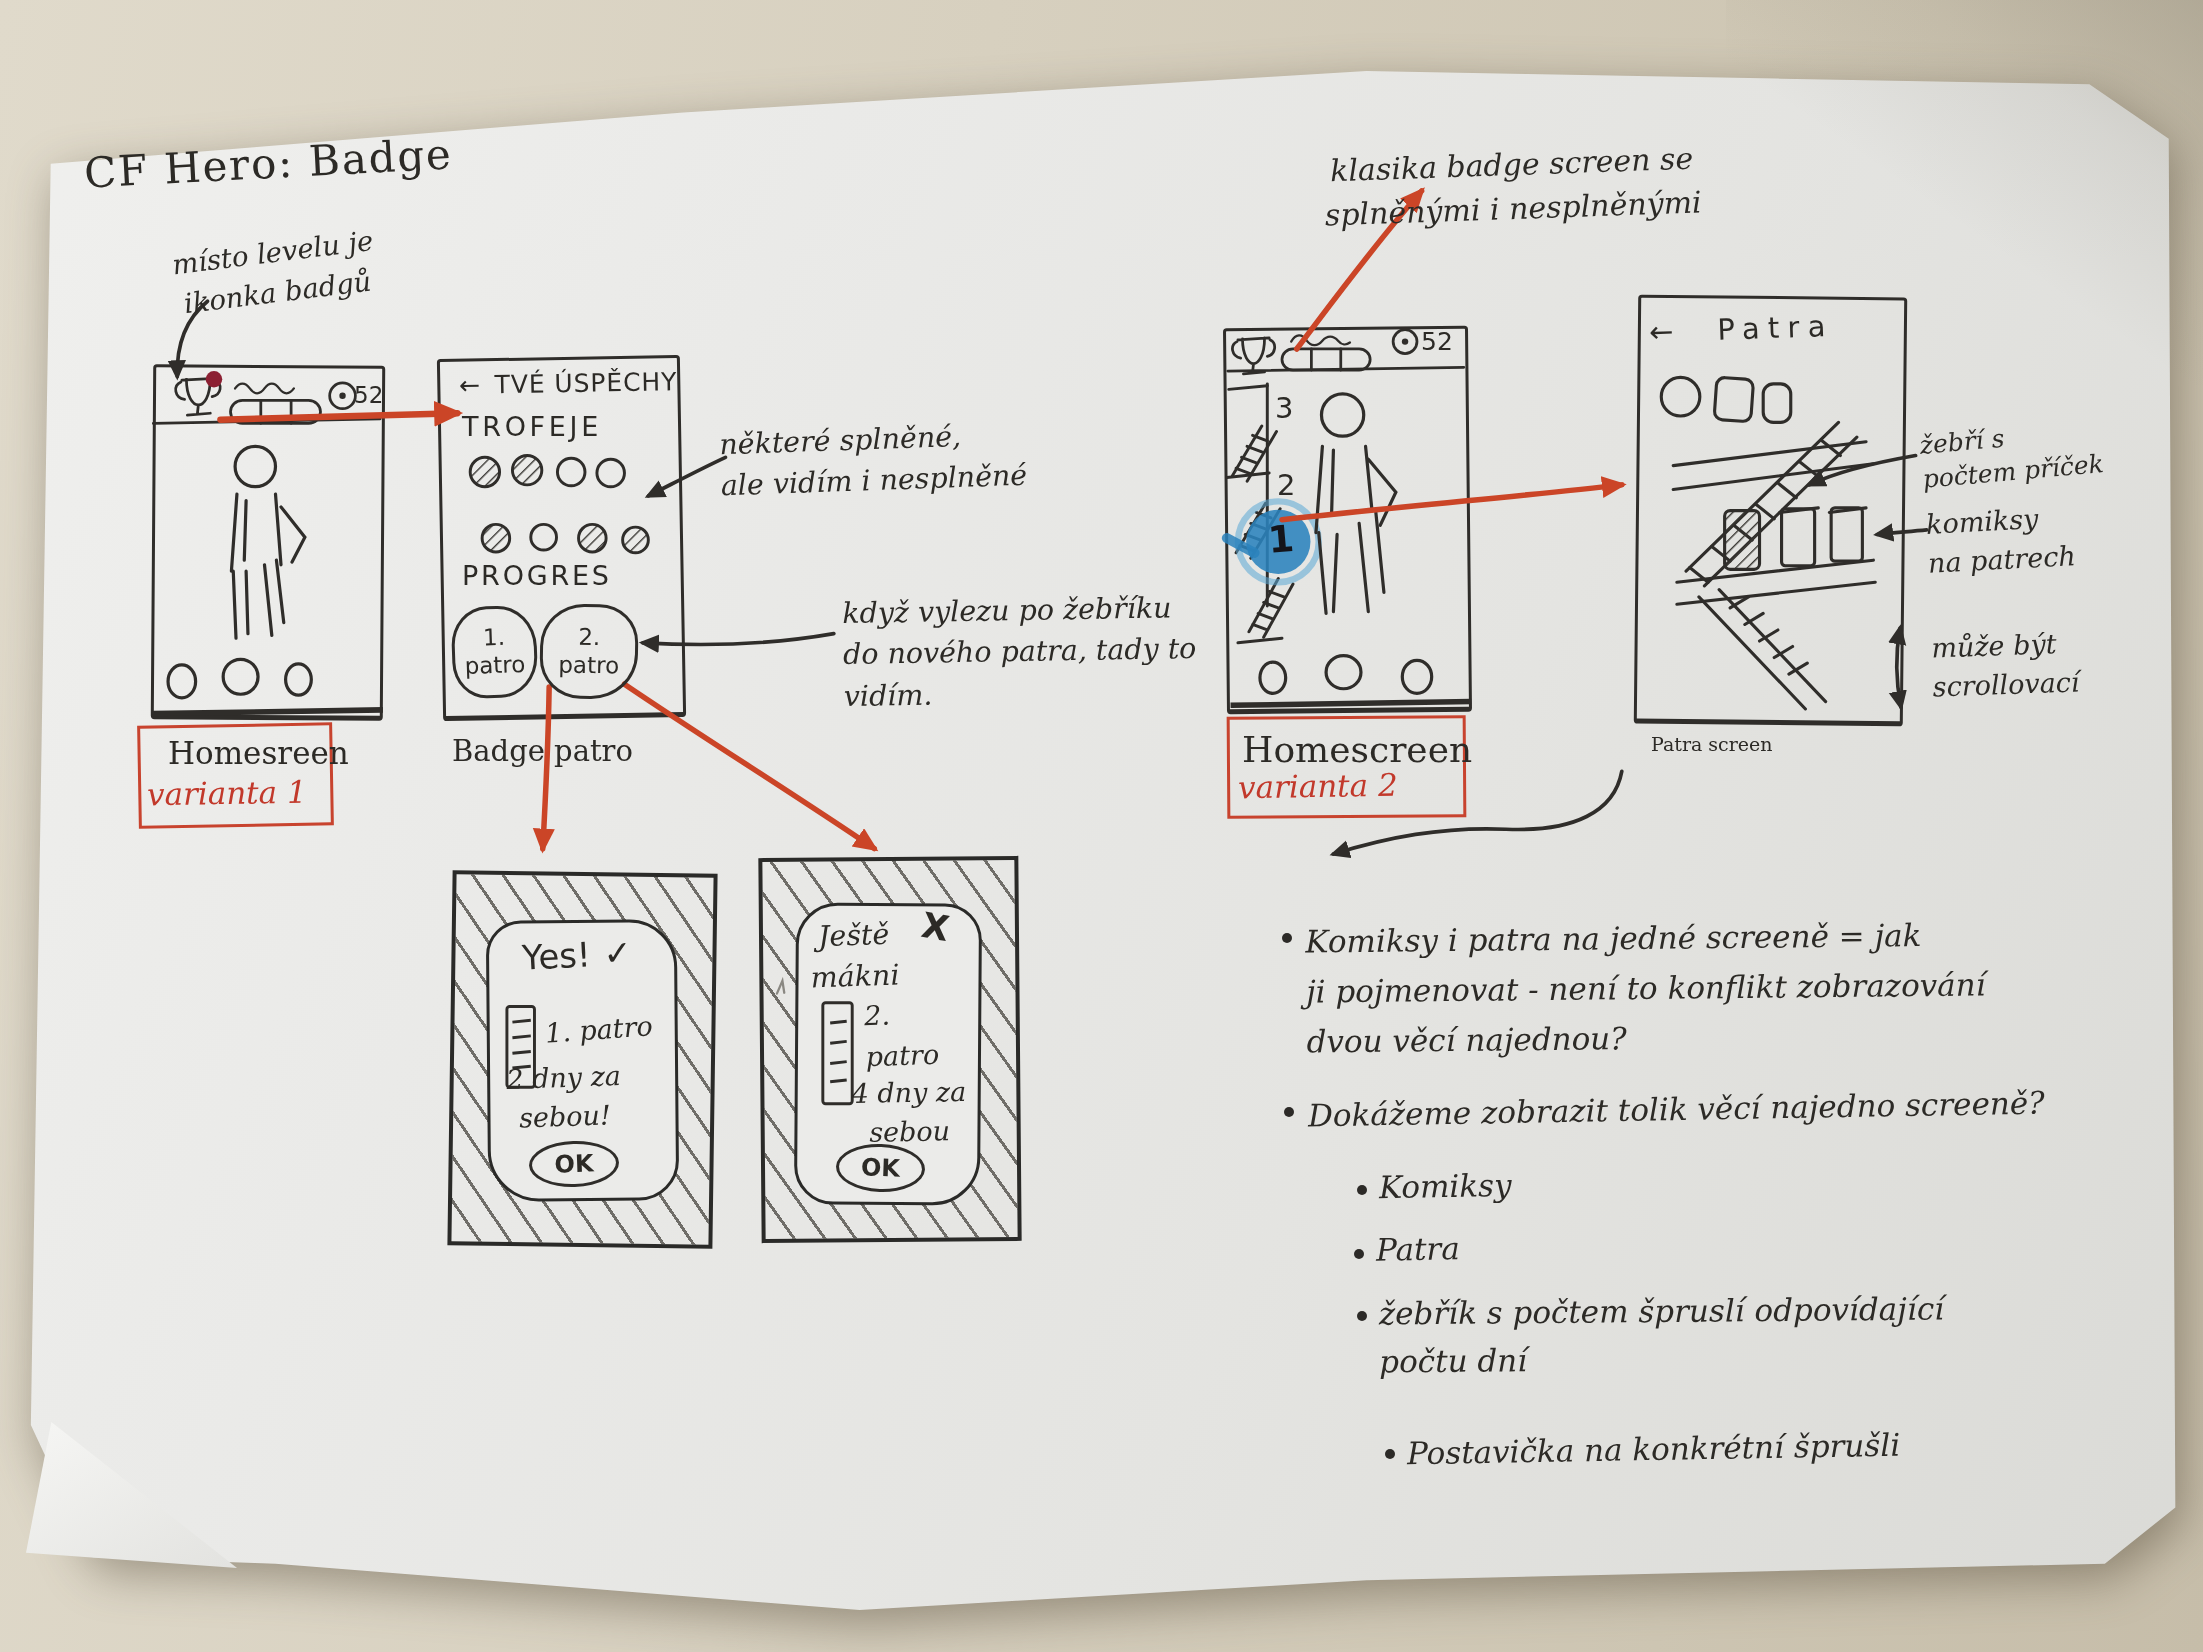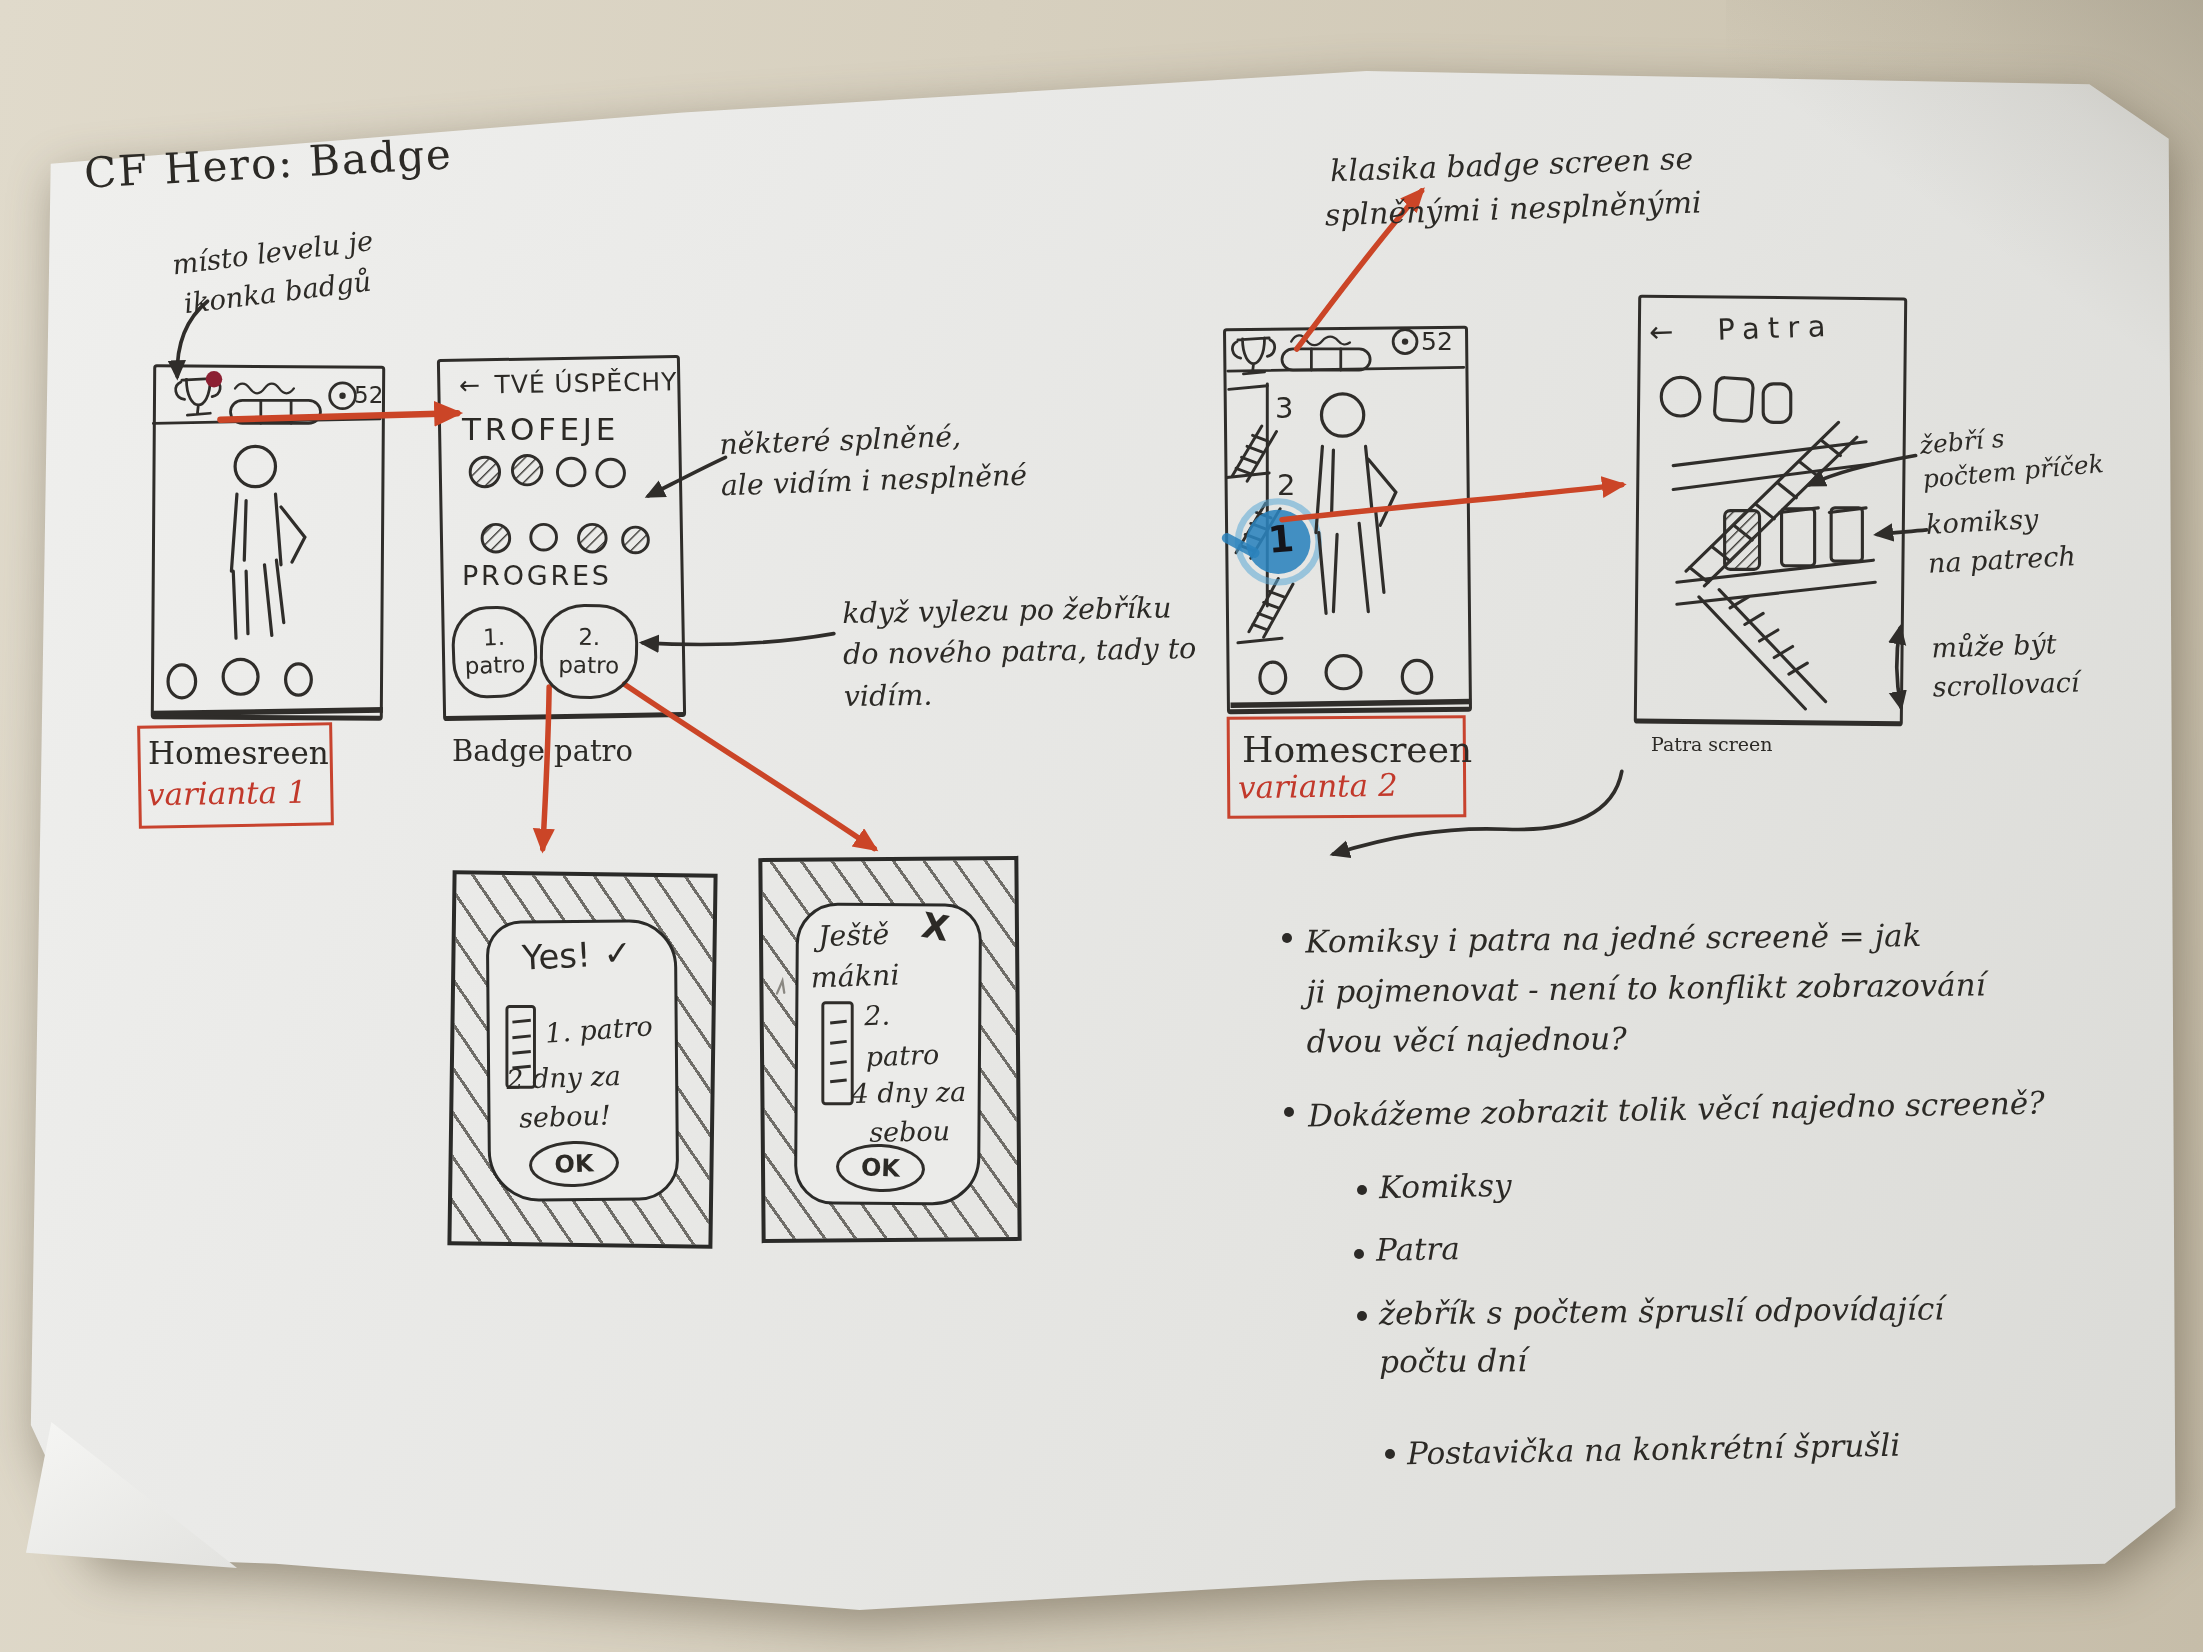--- a/index.html
+++ b/index.html
@@ -214,28 +214,28 @@
   <div class="hw" style="left:1921px;top:421px;font-size:25px;line-height:1.35;transform:rotate(-5deg);">žebří s
 počtem příček</div>
 
   <div class="hw" style="left:1927px;top:501px;font-size:27px;transform:rotate(-3deg);">komiksy
 na patrech</div>
 
   <div class="hw" style="left:1932px;top:626px;font-size:27px;transform:rotate(-2deg);">může být
 scrollovací</div>
 
   <div class="ui" style="left:354px;top:382px;font-size:23px;">52</div>
-  <div class="hw" style="left:148px;top:731px;font-size:31px;font-style:normal;">Homesreen</div>
+  <div class="hw" style="left:168px;top:731px;font-size:31px;font-style:normal;">Homesreen</div>
   <div class="hw" style="left:147px;top:771px;font-size:31px;color:#c2392b;transform:rotate(-1deg);">varianta 1</div>
 
   <div class="ui" style="left:459px;top:369px;font-size:25px;display:flex;gap:14.7px;transform:rotate(-1deg);">
     <span>←</span>
     <span style="letter-spacing:0.9px;">TVÉ ÚSPĚCHY</span>
   </div>
-  <div class="ui" style="left:462px;top:411px;font-size:31px;letter-spacing:3.7px;">TROFEJE</div>
+  <div class="ui" style="left:462px;top:411px;font-size:27px;letter-spacing:3.7px;">TROFEJE</div>
   <div class="ui" style="left:462px;top:560px;font-size:27px;letter-spacing:2.8px;">PROGRES</div>
   <div class="btn ui" style="left:452px;top:606px;width:79px;height:86px;border-radius:42% 46% 44% 40%;font-size:23px;line-height:1.2;transform:rotate(-2deg);">1.
 patro</div>
   <div class="btn ui" style="left:540px;top:604px;width:92px;height:89px;border-radius:45% 40% 48% 42%;font-size:23px;line-height:1.2;transform:rotate(1deg);">2.
 patro</div>
   <div class="hw" style="left:452px;top:730px;font-size:29px;font-style:normal;">Badge patro</div>
 
   <div class="ui" style="left:1421px;top:327px;font-size:25px;">52</div>
   <div class="ui" style="left:1275px;top:391px;font-size:29px;">3</div>
   <div class="ui" style="left:1277px;top:468px;font-size:29px;">2</div>

